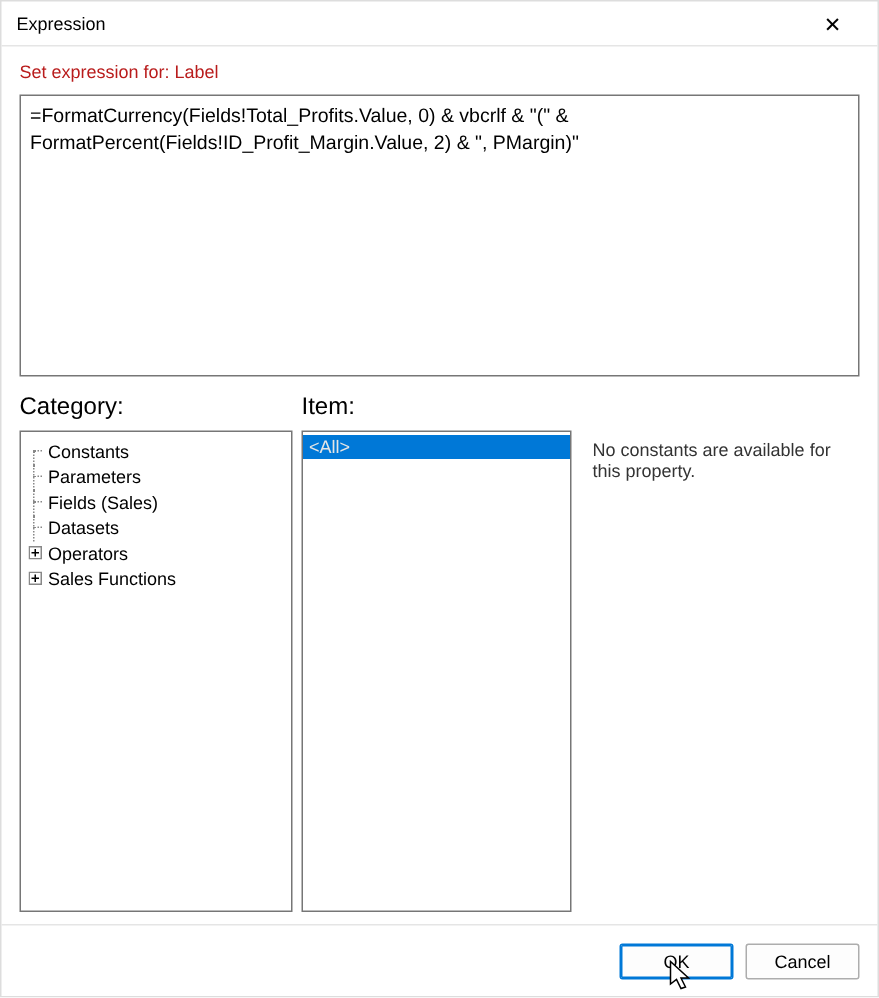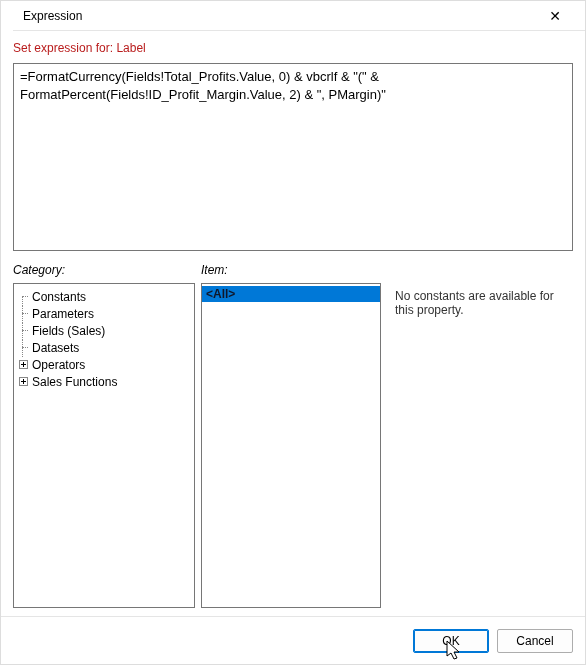--- a/index.html
+++ b/index.html
@@ -24,21 +24,20 @@
       flex-direction: column;
       border: 1px solid #ddd;
     }
     .titlebar {
       height: 30px;
       display: flex;
       align-items: center;
       justify-content: space-between;
       padding: 0 10px;
       border-bottom: 1px solid #e5e5e5;
-      margin-left: 12px;
     }
     .titlebar .title {
       font-size: 12px;
     }
     .close-btn {
       width: 40px;
       height: 28px;
       display: flex;
       align-items: center;
       justify-content: center;
@@ -67,22 +66,21 @@
       font-size: 13px;
       padding: 4px 6px;
       line-height: 1.35;
       outline: none;
     }
     .columns-header {
       display: flex;
       margin-top: 6px;
     }
     .columns-header .col-label {
-      font-size: 12px;
-      font-style: italic;
+      font-size: 16px;
     }
     .columns {
       display: flex;
       flex: 1;
       gap: 6px;
       min-height: 0;
     }
     .col {
       background: #fff;
     }
@@ -175,22 +173,21 @@
     }
     .item-list li {
       height: 16px;
       padding: 0 4px;
       font-size: 12px;
       display: flex;
       align-items: center;
     }
     .item-list li.selected {
       background: #0078d7;
-      color: #0f172a;
-      font-weight: bold;
+      color: #e5e5e5;
     }
     .footer {
       height: 48px;
       border-top: 1px solid #e5e5e5;
       display: flex;
       align-items: center;
       padding: 0 12px;
       gap: 8px;
     }
     .footer .spacer {

